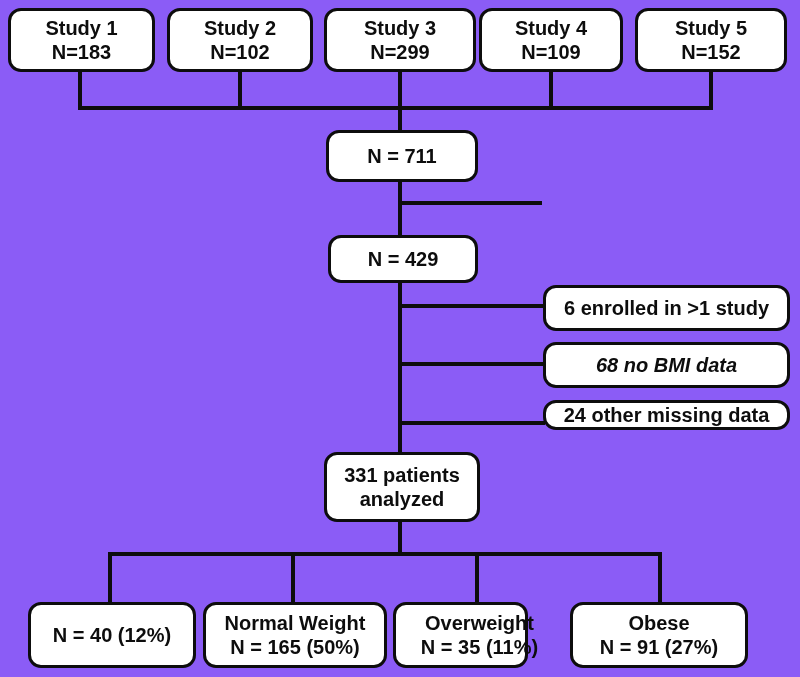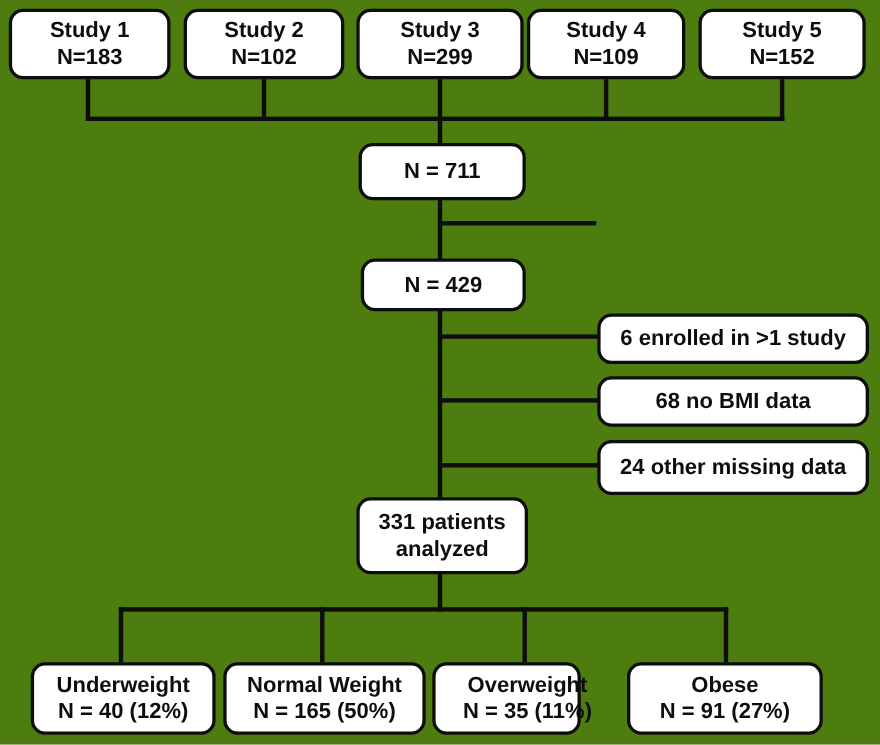--- a/index.html
+++ b/index.html
@@ -4,21 +4,21 @@
 <style>
   html, body {
     margin: 0;
     padding: 0;
     background: #ffffff;
   }
   #canvas {
     position: relative;
     width: 800px;
     height: 677px;
-    background: #4d7c0f;
+    background: #8b5cf6;
     font-family: "Liberation Sans", sans-serif;
     overflow: hidden;
   }
   .fc-box {
     position: absolute;
     box-sizing: border-box;
     background: #ffffff;
     border: 3px solid #0d0d0d;
     border-radius: 13px;
     display: flex;
@@ -98,34 +98,33 @@
   </div>
 
 
   <div class="fc-box" style="left:328px; top:235px; width:150px; height:48px;">
     <span>N = 429</span>
   </div>
 
   <div class="fc-box" style="left:543px; top:285px; width:247px; height:46px;">
     <span>6 enrolled in &gt;1 study</span>
   </div>
-  <div class="fc-box" style="left:543px; top:342px; width:247px; height:46px;">
+  <div class="fc-box" style="left:543px; top:342px; width:247px; height:46px;font-style:italic;">
     <span>68 no BMI data</span>
   </div>
-  <div class="fc-box" style="left:543px; top:400px; width:247px; height:50px;">
+  <div class="fc-box" style="left:543px; top:400px; width:247px; height:30px;">
     <span>24 other missing data</span>
   </div>
 
   <div class="fc-box" style="left:324px; top:452px; width:156px; height:70px;">
     <span>331 patients</span>
     <span>analyzed</span>
   </div>
 
   <div class="fc-box" style="left:28px; top:602px; width:168px; height:66px;">
-    <span>Underweight</span>
     <span>N = 40 (12%)</span>
   </div>
   <div class="fc-box" style="left:203px; top:602px; width:184px; height:66px;">
     <span>Normal Weight</span>
     <span>N = 165 (50%)</span>
   </div>
   <div class="fc-box" style="left:393px; top:602px; width:135px; height:66px;padding-left:38px;">
     <span>Overweight</span>
     <span>N = 35 (11%)</span>
   </div>

